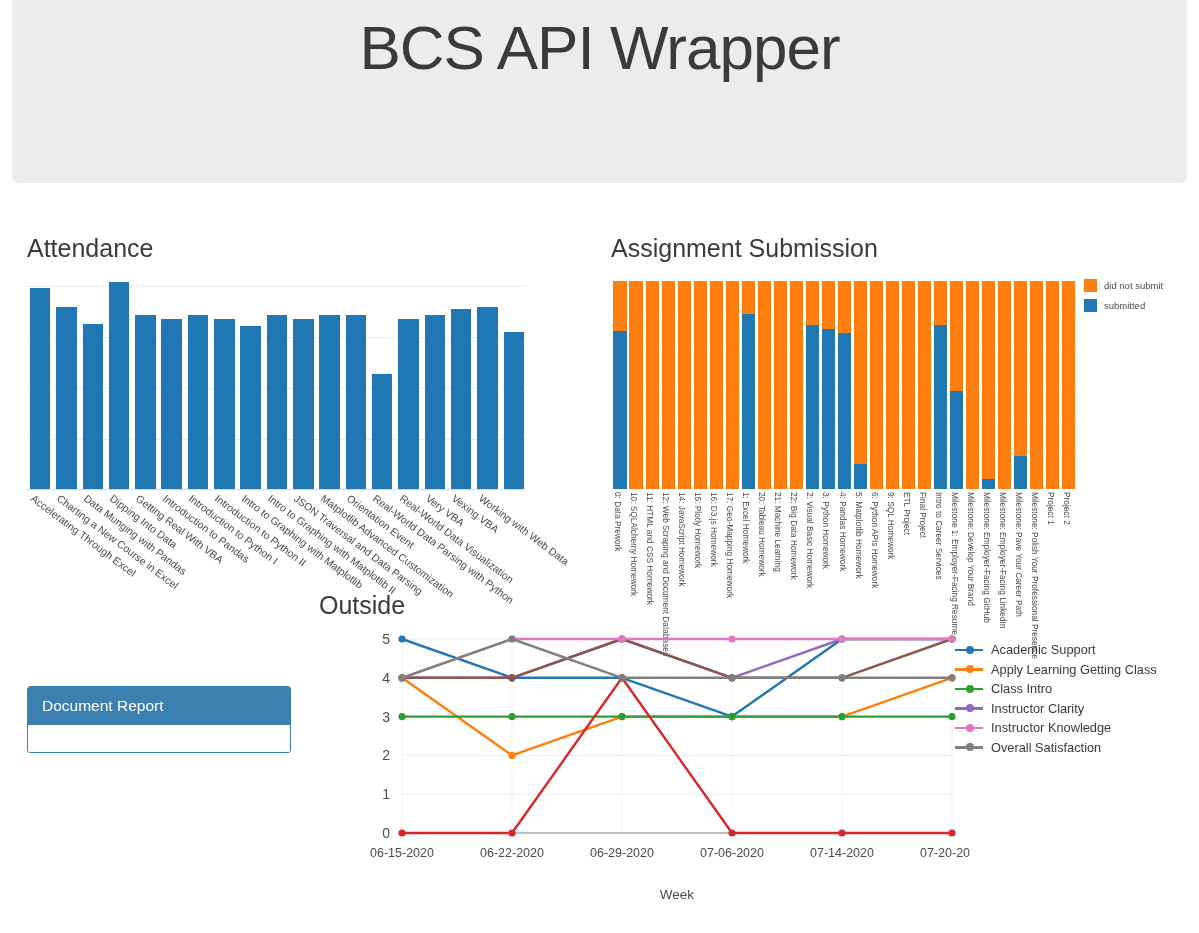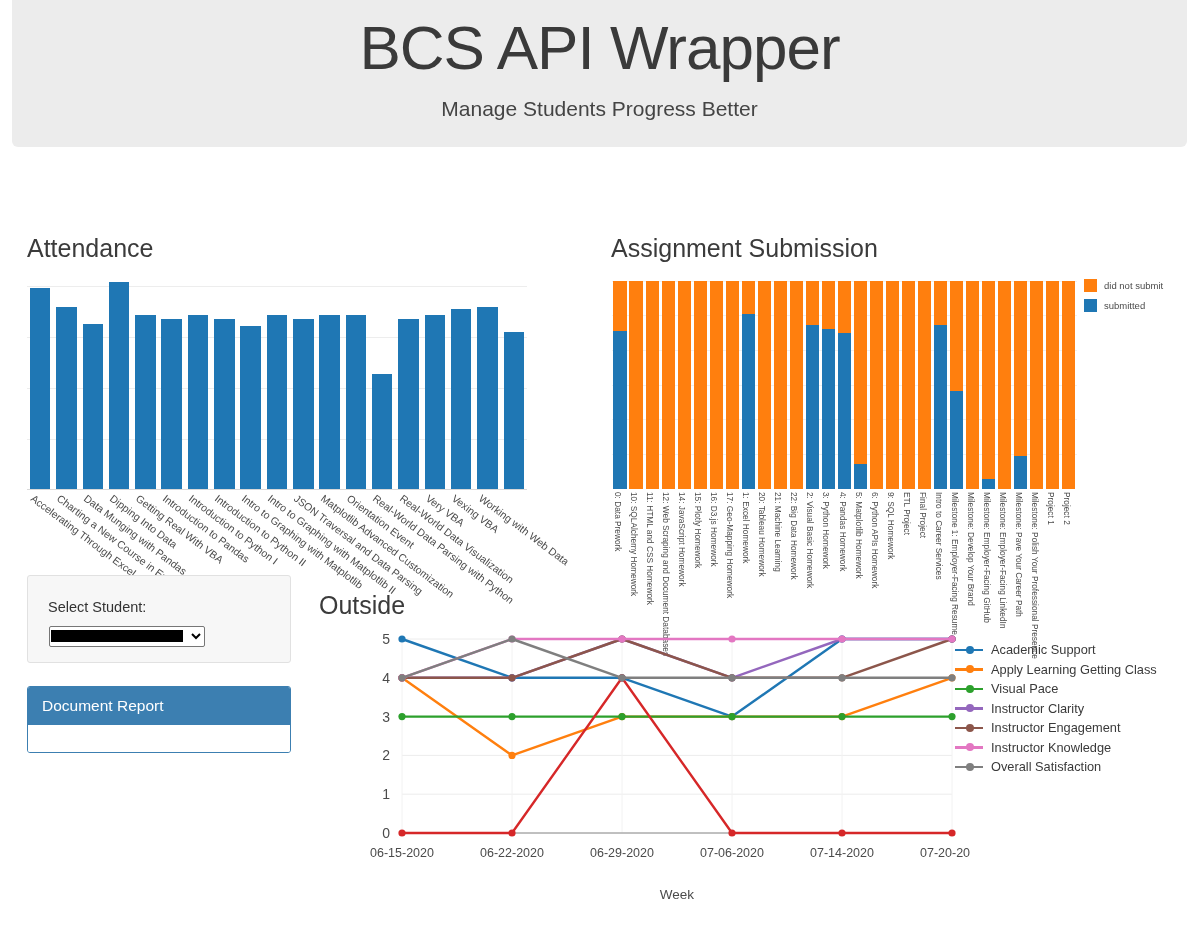--- a/index.html
+++ b/index.html
@@ -9,21 +9,21 @@
     width: 1199px; height: 933px;
     background: #ffffff;
     font-family: "Liberation Sans", sans-serif;
     overflow: hidden;
   }
   #page { position: relative; width: 1199px; height: 933px; background:#fff; }
 
   
   .jumbotron {
     position: absolute; left: 12px; top: 0px;
-    width: 1175px; height: 147px;
+    width: 1175px; height: 183px;
     background: #ececec;
     border-radius: 0 0 6px 6px;
     text-align: center;
   }
   .jumbo-title {
     margin: 0; padding-top: 12px;
     font-size: 62px; font-weight: 400;
     color: #3a3a3a; letter-spacing: -1px;
     line-height: 1.15;
   }
@@ -172,21 +172,20 @@
   }
   #progress-body { height: 28px; background: #fff; }
 </style>
 </head>
 <body>
 
 <div id="page">
 
   <div class="jumbotron">
     <h1 class="jumbo-title">BCS API Wrapper</h1>
-    <p class="jumbo-sub">Manage Students Progress Better</p>
   </div>
 
   <div class="sec-title" id="att-title">Attendance</div>
 
   <div id="attendance-chart">
     <div class="att-plot">
       <div class="att-grid" style="top:4px"></div>
       <div class="att-grid" style="top:55px"></div>
       <div class="att-grid" style="top:106px"></div>
       <div class="att-grid" style="top:157px"></div>
@@ -495,27 +494,20 @@
       <div class="leg-row">
         <span class="leg-swatch" style="background: rgb(255, 127, 14);"></span>
         <span class="leg-text">did not submit</span>
       </div>
       <div class="leg-row">
         <span class="leg-swatch" style="background: rgb(31, 119, 180);"></span>
         <span class="leg-text">submitted</span>
       </div>
     </div>
 
-  <div id="select-panel">
-    <div id="select-label">Select Student:</div>
-    <select id="student-select">
-      <option></option>
-    </select>
-    <div id="student-redaction"></div>
-  </div>
 
   <div id="progress-card">
     <div id="progress-header">Document Report</div>
     <div id="progress-body"></div>
   </div>
 
   <div class="sec-title" id="fb-title">Outside</div>
 
   <div id="feedback-chart">
     <svg id="fb-svg" width="640" height="285">
@@ -616,38 +608,31 @@
           <span class="fbleg-line" style="background: rgb(255, 127, 14);"></span>
           <span class="fbleg-dot" style="background: rgb(255, 127, 14);"></span>
         </span>
         <span class="fbleg-text">Apply Learning Getting Class</span>
       </div>
       <div class="fbleg-row">
         <span class="fbleg-mark">
           <span class="fbleg-line" style="background: rgb(44, 160, 44);"></span>
           <span class="fbleg-dot" style="background: rgb(44, 160, 44);"></span>
         </span>
-        <span class="fbleg-text">Visual Pace</span>
+        <span class="fbleg-text">Class Intro</span>
       </div>
       <div class="fbleg-row">
         <span class="fbleg-mark">
           <span class="fbleg-line" style="background: rgb(148, 103, 189);"></span>
           <span class="fbleg-dot" style="background: rgb(148, 103, 189);"></span>
         </span>
         <span class="fbleg-text">Instructor Clarity</span>
       </div>
       <div class="fbleg-row">
         <span class="fbleg-mark">
-          <span class="fbleg-line" style="background: rgb(140, 86, 75);"></span>
-          <span class="fbleg-dot" style="background: rgb(140, 86, 75);"></span>
-        </span>
-        <span class="fbleg-text">Instructor Engagement</span>
-      </div>
-      <div class="fbleg-row">
-        <span class="fbleg-mark">
           <span class="fbleg-line" style="background: rgb(227, 119, 194);"></span>
           <span class="fbleg-dot" style="background: rgb(227, 119, 194);"></span>
         </span>
         <span class="fbleg-text">Instructor Knowledge</span>
       </div>
       <div class="fbleg-row">
         <span class="fbleg-mark">
           <span class="fbleg-line" style="background: rgb(127, 127, 127);"></span>
           <span class="fbleg-dot" style="background: rgb(127, 127, 127);"></span>
         </span>

